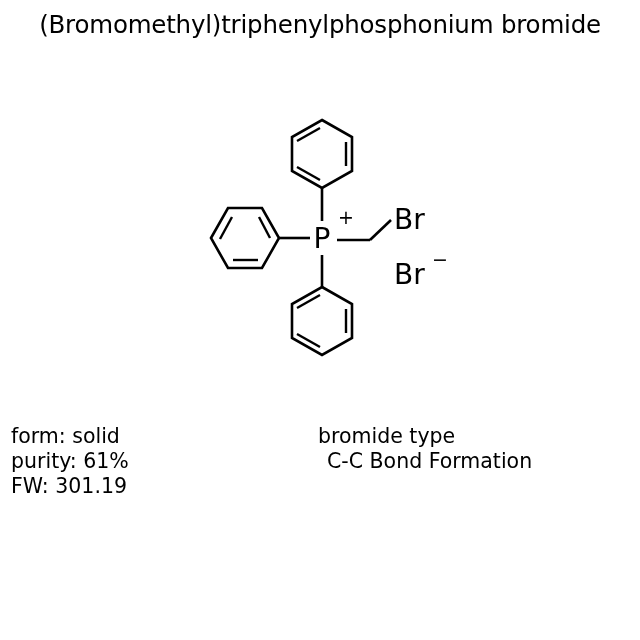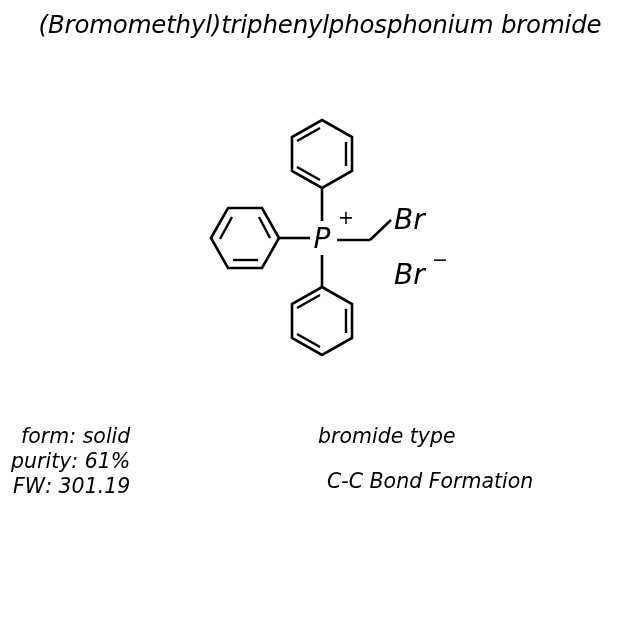--- a/index.html
+++ b/index.html
@@ -14,21 +14,20 @@
     overflow: hidden;
     font-family: "DejaVu Sans", sans-serif;
     color: #000000;
   }
 
   .canvas {
     position: absolute;
     left: 0; top: 0;
     width: 640px;
     height: 640px;
-    font-style: italic;
   }
 
   .title {
     position: absolute;
     left: 0;
     top: 10px;
     width: 640px;
     text-align: center;
     font-size: 24.5px;
     letter-spacing: -0.2px;
@@ -45,35 +44,33 @@
     pointer-events: none;
   }
 
   .info-left {
     position: absolute;
     left: 11px;
     top: 424px;
     font-size: 20.5px;
     line-height: 25px;
     white-space: nowrap;
-    text-align: right;
   }
 
   .info-right {
     position: absolute;
     left: 318px;
     top: 424px;
     font-size: 20.5px;
     line-height: 25px;
     white-space: nowrap;
   }
   .info-right .indent {
     padding-left: 9px;
     display: block;
-    margin-top: 20px;
   }
   .info-line { display: block; }
 
   svg text {
     font-family: "DejaVu Sans", sans-serif;
     fill: #000000;
   }
 </style>
 </head>
 <body>

